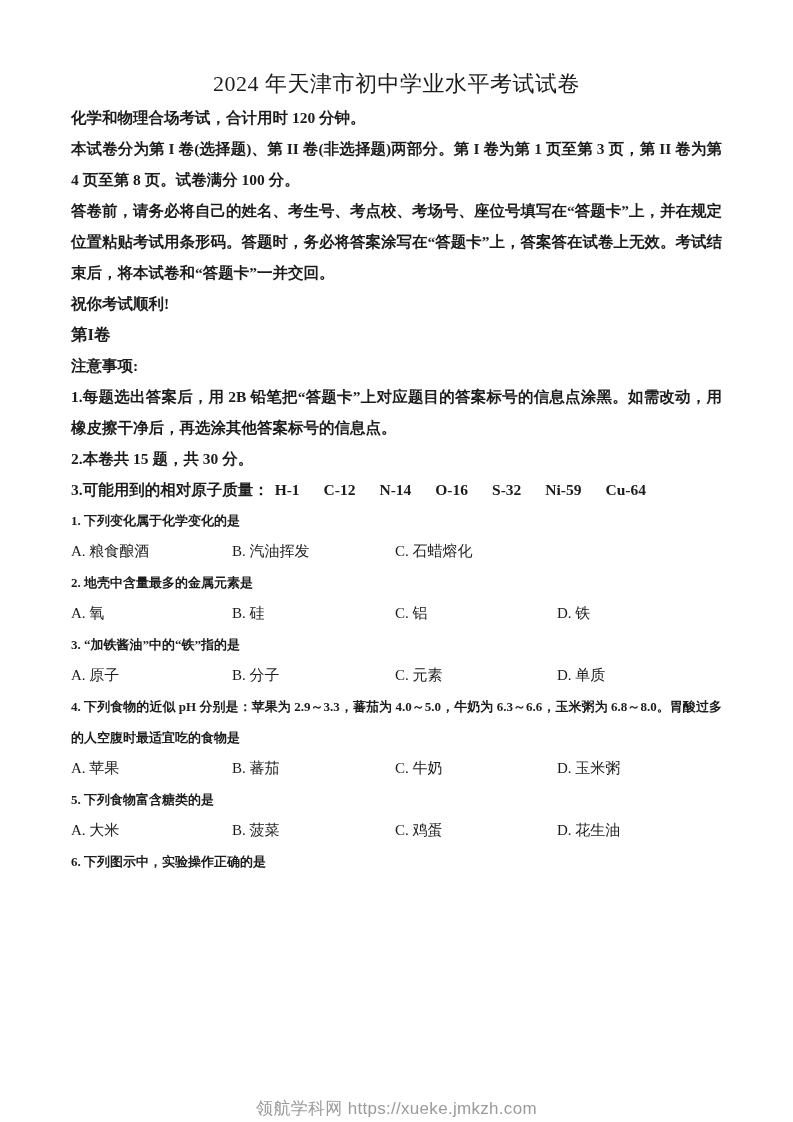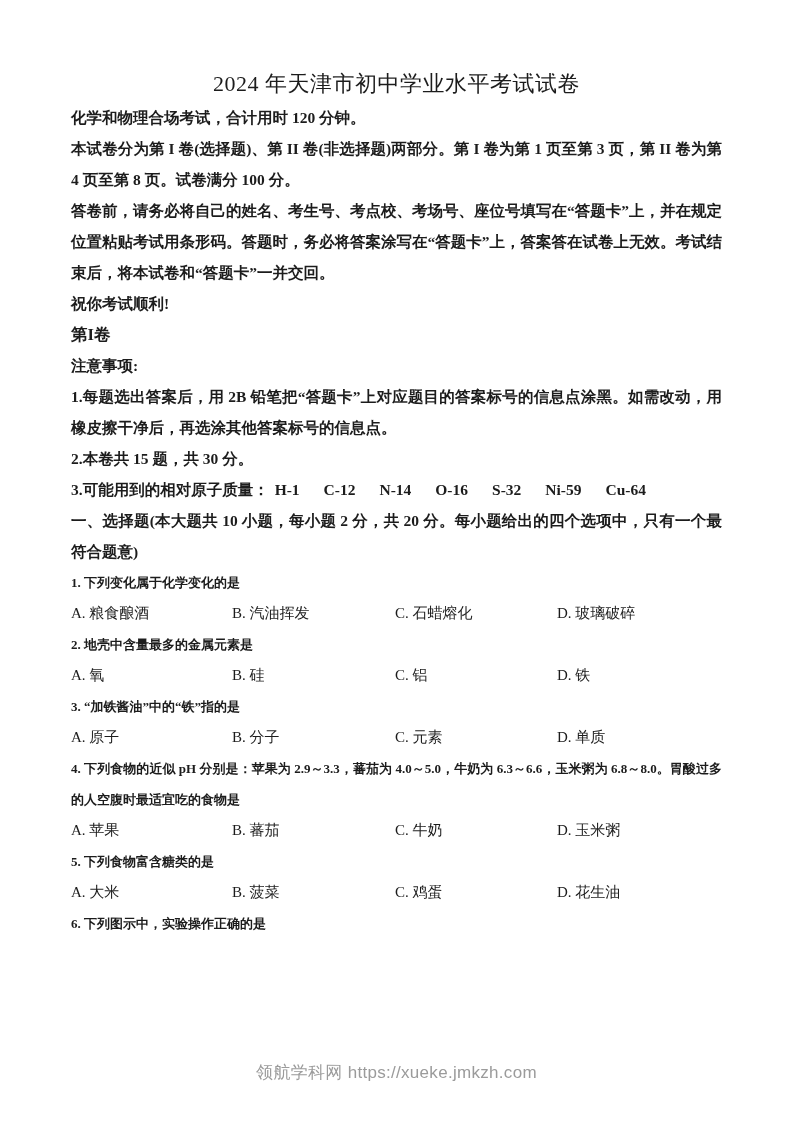--- a/index.html
+++ b/index.html
@@ -41,21 +41,21 @@
   .options {
     display: grid;
     grid-template-columns: 161px 163px 162px 1fr;
     font-size: 15px;
     line-height: 31px;
   }
   .options span { white-space: nowrap; }
   .footer {
     position: absolute;
     left: 0;
-    top: 1060px;
+    top: 1096px;
     width: 100%;
     text-align: center;
     font-family: "Liberation Sans", "DejaVu Sans", sans-serif;
     font-size: 17px;
     line-height: 26px;
     color: #9b9b9b;
     letter-spacing: 0.3px;
   }
 </style>
 </head>
@@ -71,29 +71,27 @@
   <p class="b">祝你考试顺利!</p>
 
   <h3 class="section-heading">第I卷</h3>
 
   <p class="b">注意事项:</p>
   <p class="b j">1.每题选出答案后，用 2B 铅笔把“答题卡”上对应题目的答案标号的信息点涂黑。如需改动，用橡皮擦干净后，再选涂其他答案标号的信息点。</p>
   <p class="b">2.本卷共 15 题，共 30 分。</p>
 
   <p class="b atomic-masses"><span>3.可能用到的相对原子质量：</span><span class="am" style="margin-left:6px;">H-1</span><span class="am">C-12</span><span class="am">N-14</span><span class="am">O-16</span><span class="am">S-32</span><span class="am">Ni-59</span><span class="am">Cu-64</span></p>
 
-  <p class="b j">一、选择题(本大题共 10 小题，每小题 2 分，共 20 分。每小题给出的四个选项中，只有一个最符合题意)</p>
 
   <div class="question">
     <p class="stem j">1. 下列变化属于化学变化的是</p>
     <div class="options">
       <span>A. 粮食酿酒</span>
       <span>B. 汽油挥发</span>
       <span>C. 石蜡熔化</span>
-      <span>D. 玻璃破碎</span>
     </div>
   </div>
 
   <div class="question">
     <p class="stem j">2. 地壳中含量最多的金属元素是</p>
     <div class="options">
       <span>A. 氧</span>
       <span>B. 硅</span>
       <span>C. 铝</span>
       <span>D. 铁</span>

